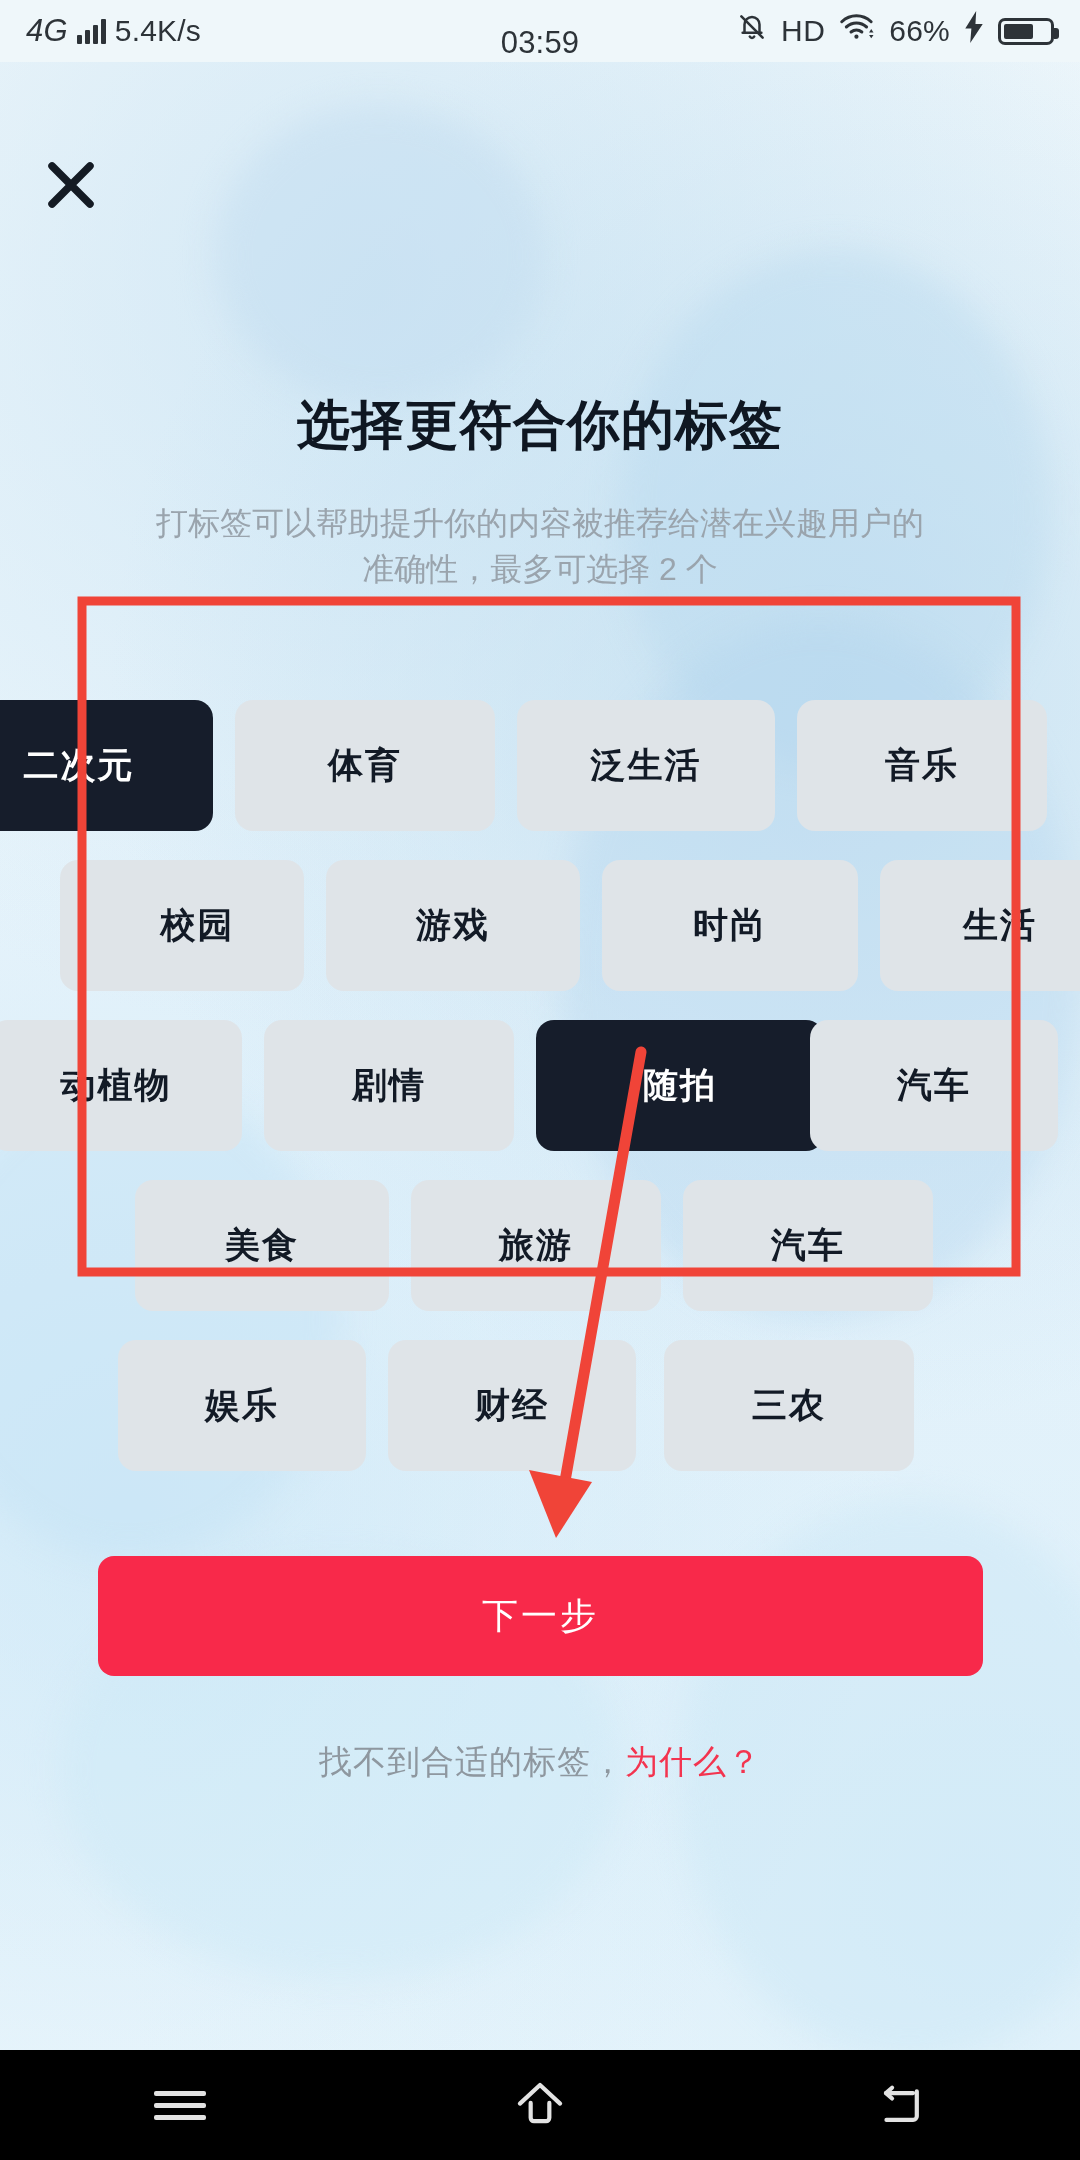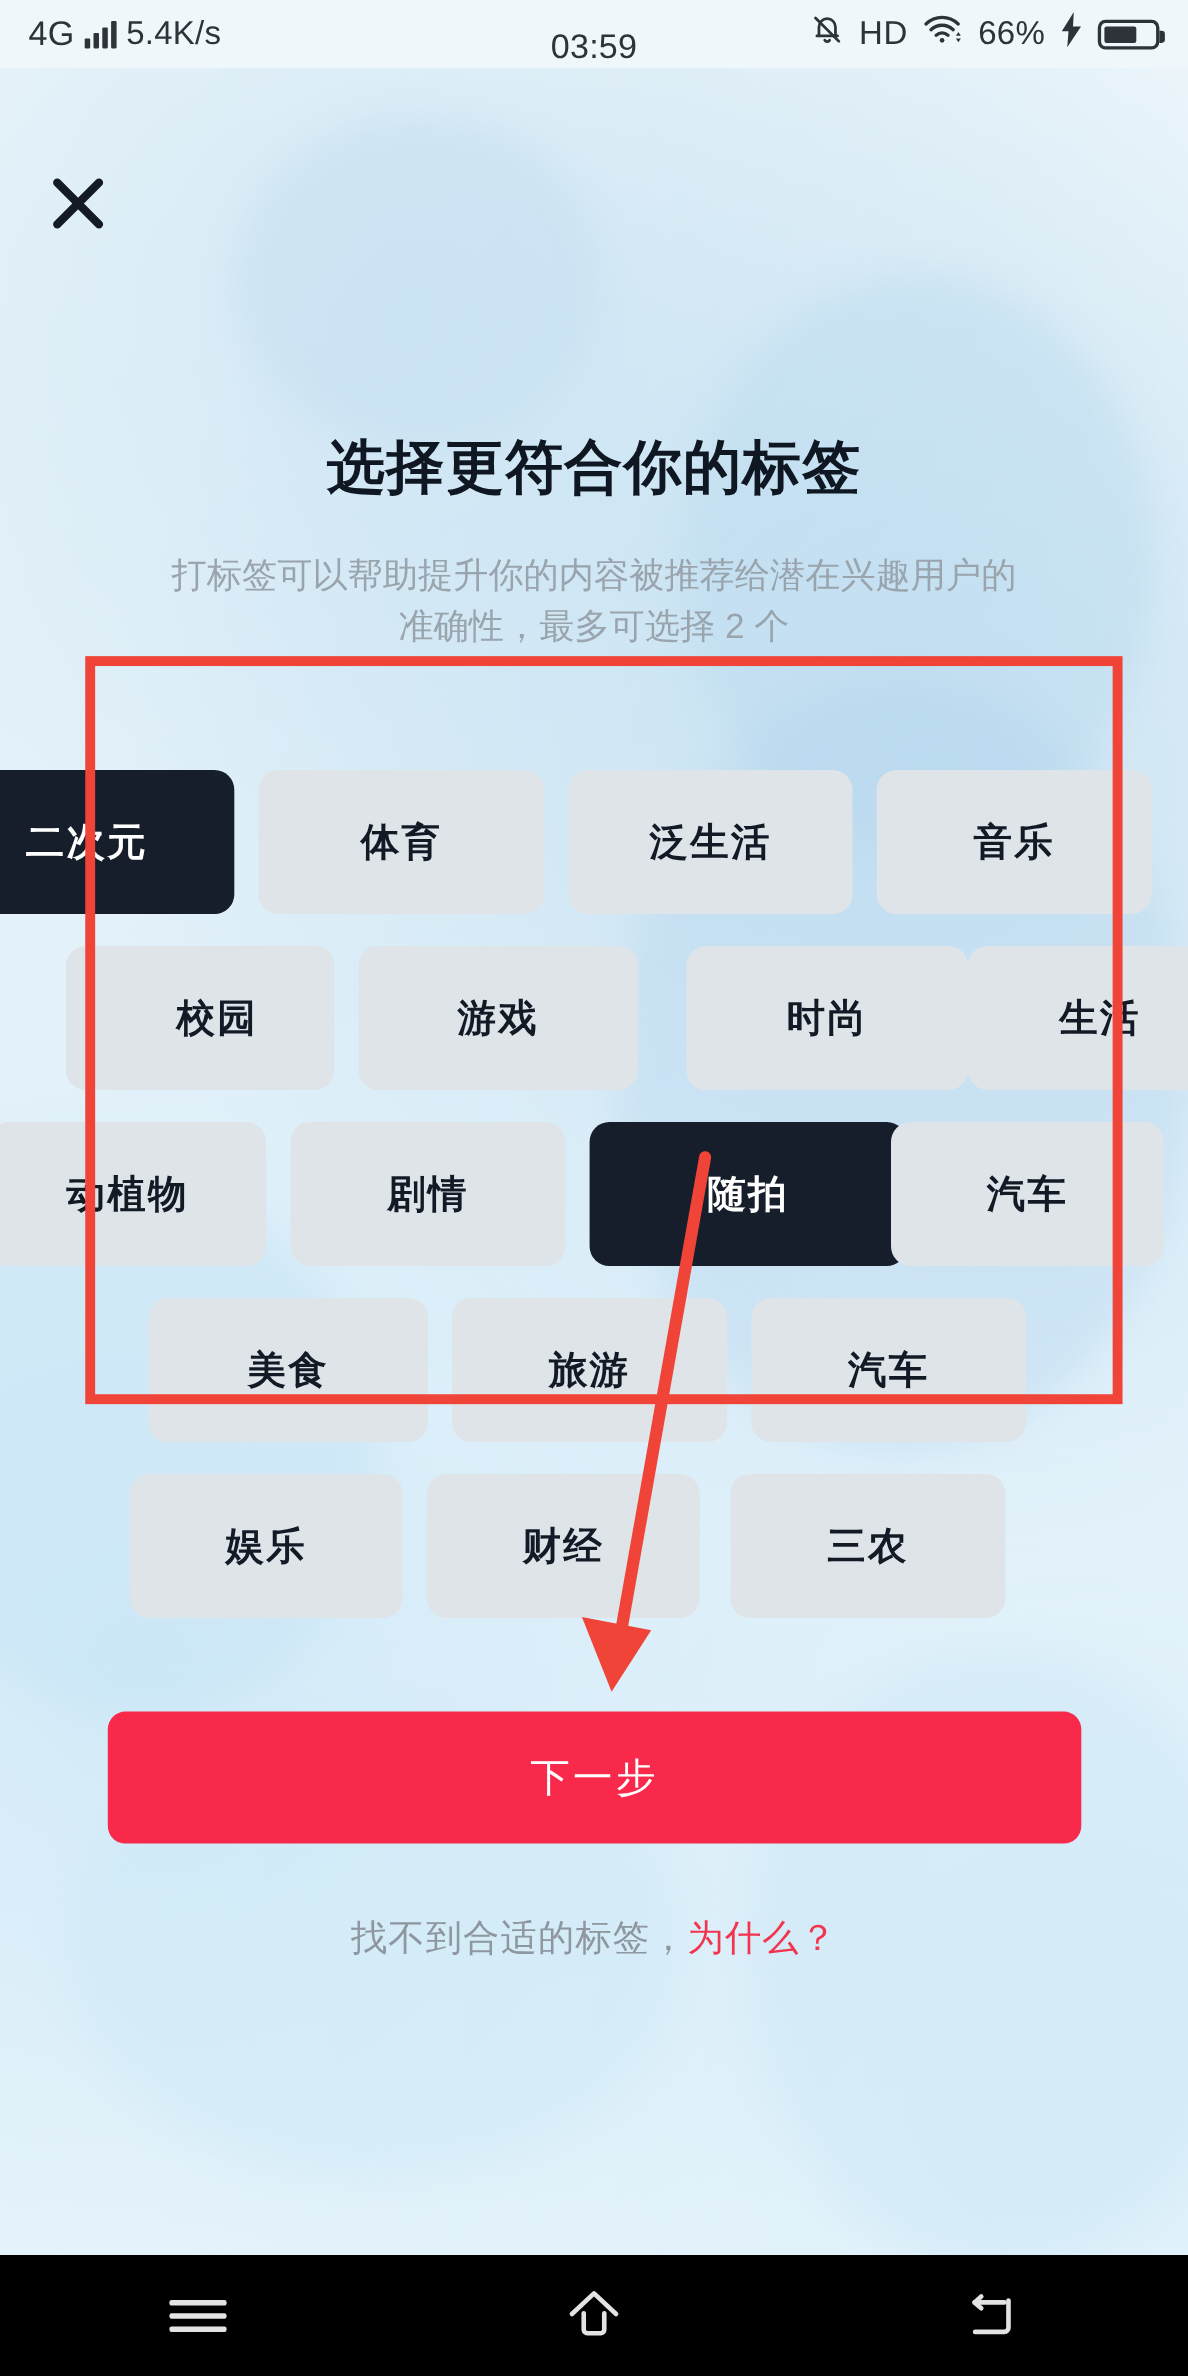--- a/index.html
+++ b/index.html
@@ -44,21 +44,21 @@
     background:#eff7fa;
     color:#2d3338;
     font-size:31px;
     letter-spacing:.2px;
     z-index:40;
   }
   .sb-left { display:flex; align-items:center; gap:9px; }
   .sb-right { display:flex; align-items:center; gap:14px; margin-left:auto; }
   .sb-center { position:absolute; left:0; right:0; text-align:center;
                font-size:31px; pointer-events:none;margin-top:24px; }
-  .net-label { font-weight:400; }
+  .net-label { font-weight:400;font-style:italic; }
   .bars { display:flex; align-items:flex-end; gap:3px; height:26px; }
   .bars i { display:block; width:5px; background:#2d3338; border-radius:1px; }
   .bars i:nth-child(1){height:9px}
   .bars i:nth-child(2){height:14px}
   .bars i:nth-child(3){height:19px}
   .bars i:nth-child(4){height:25px}
   .speed { font-size:30px; }
   .hd { font-size:30px; letter-spacing:.5px; }
   .pct { font-size:30px; }
   .batt {
@@ -209,21 +209,21 @@
           <span>音乐</span>
         </div>
       </div>
       <div class="chip-row">
         <div class="chip" style="left: 60px; width: 244px; padding-left: 31px;">
           <span>校园</span>
         </div>
         <div class="chip" style="left: 326px; width: 254px;">
           <span>游戏</span>
         </div>
-        <div class="chip" style="left: 602px; width: 256px; margin-left: 22px;">
+        <div class="chip" style="left: 602px; width: 256px;">
           <span>时尚</span>
         </div>
         <div class="chip" style="left: 880px; width: 240px;">
           <span>生活</span>
         </div>
       </div>
       <div class="chip-row">
         <div class="chip" style="left: -10px; width: 252px;">
           <span>动植物</span>
         </div>

